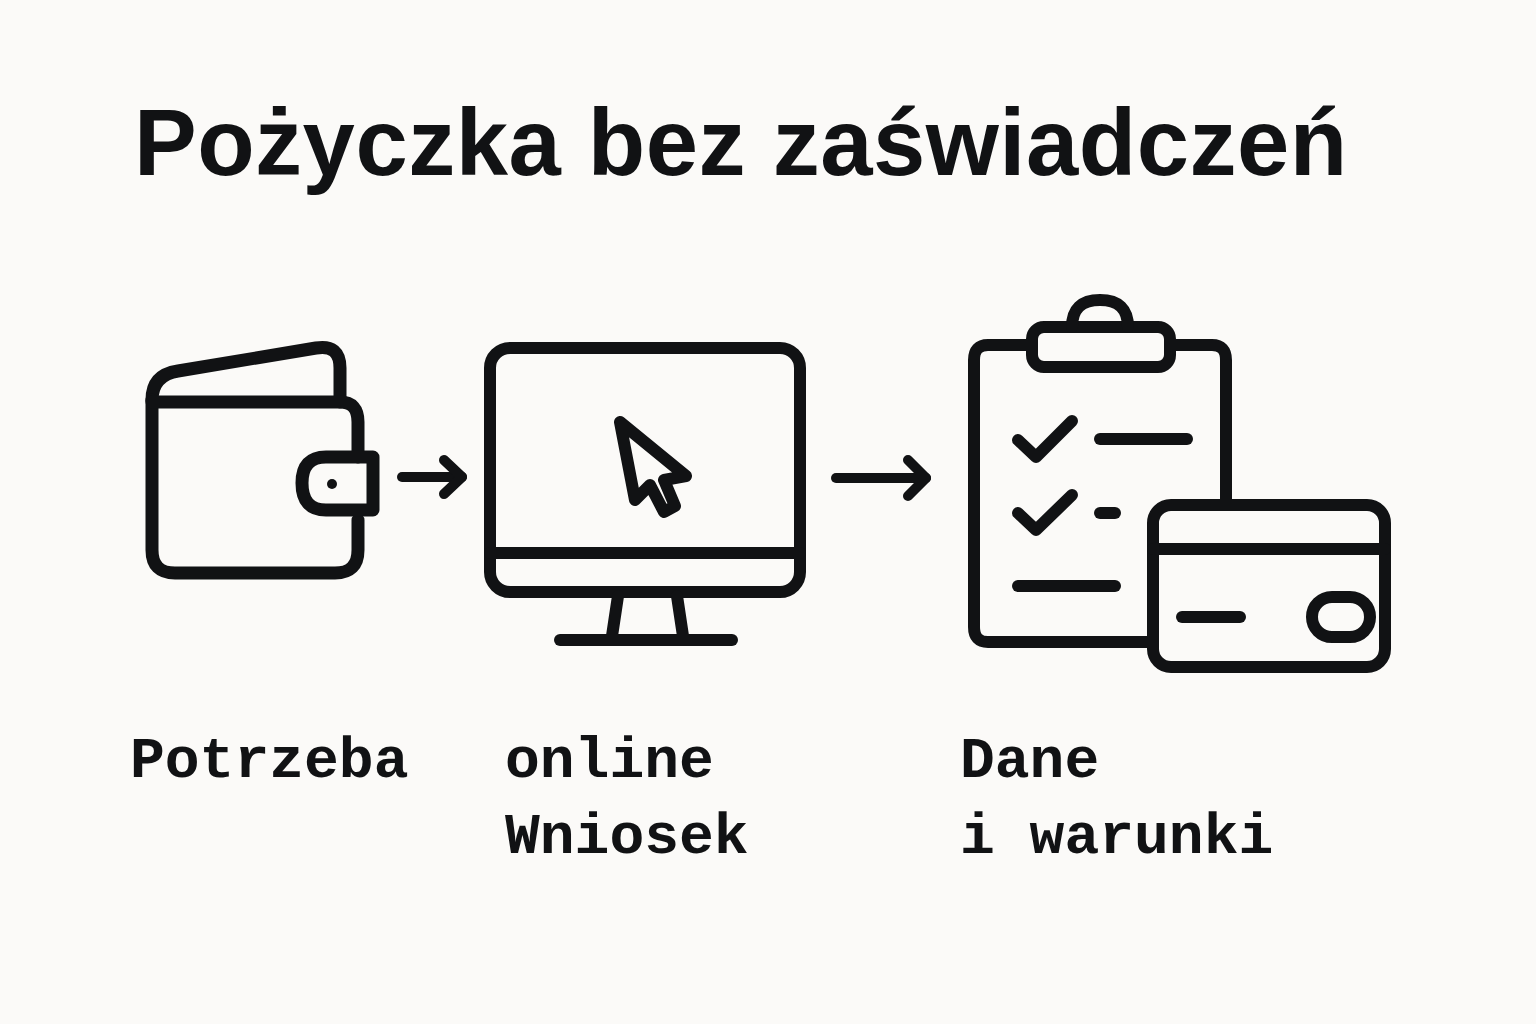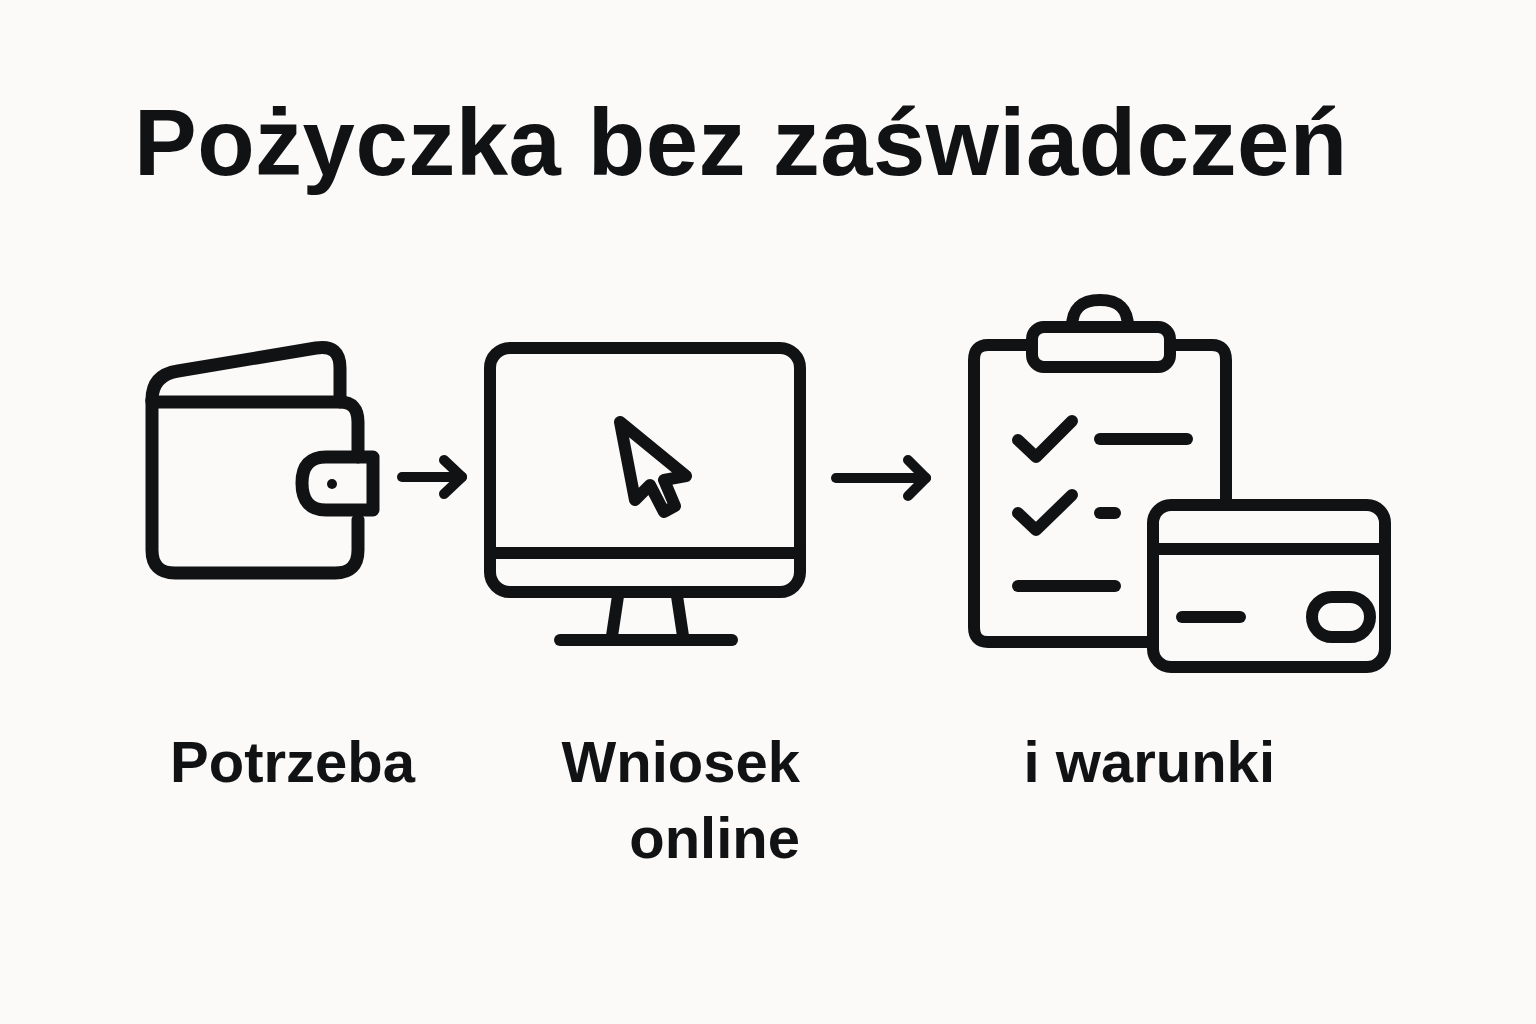--- a/index.html
+++ b/index.html
@@ -33,22 +33,23 @@
       display: block;
       width: 100%;
       height: 100%;
       overflow: visible;
     }
     .label {
       position: absolute;
       font-size: 58px;
       font-weight: 700;
       line-height: 76px;
-      text-align: right;
+      text-align: left;
       white-space: nowrap;
+      font-family: Liberation Mono, monospace;
     }
     .label span { display: block; }
   </style>
 </head>
 <body>
 
 <h1 class="title">Pożyczka bez zaświadczeń</h1>
 
 <div class="icon" style="left:130px; top:330px; width:260px; height:260px;">
   <svg viewBox="0 0 260 260" fill="none" stroke="#111214" stroke-width="13" stroke-linecap="round" stroke-linejoin="round">
@@ -110,19 +111,20 @@
     <path d="M222 327 L280 327"></path>
     <rect x="352" y="307" width="58" height="40" rx="20"></rect>
   </svg>
 </div>
 
 <div class="label" style="left:130px; top:724px; width:285px;">
   <span>Potrzeba</span>
 </div>
 
 <div class="label" style="left:505px; top:724px; width:295px;">
+  <span>online</span>
   <span>Wniosek</span>
-  <span>online</span>
 </div>
 
 <div class="label" style="left:960px; top:724px; width:315px;">
+  <span>Dane</span>
   <span>i warunki</span>
 </div>
 
 </body></html>

